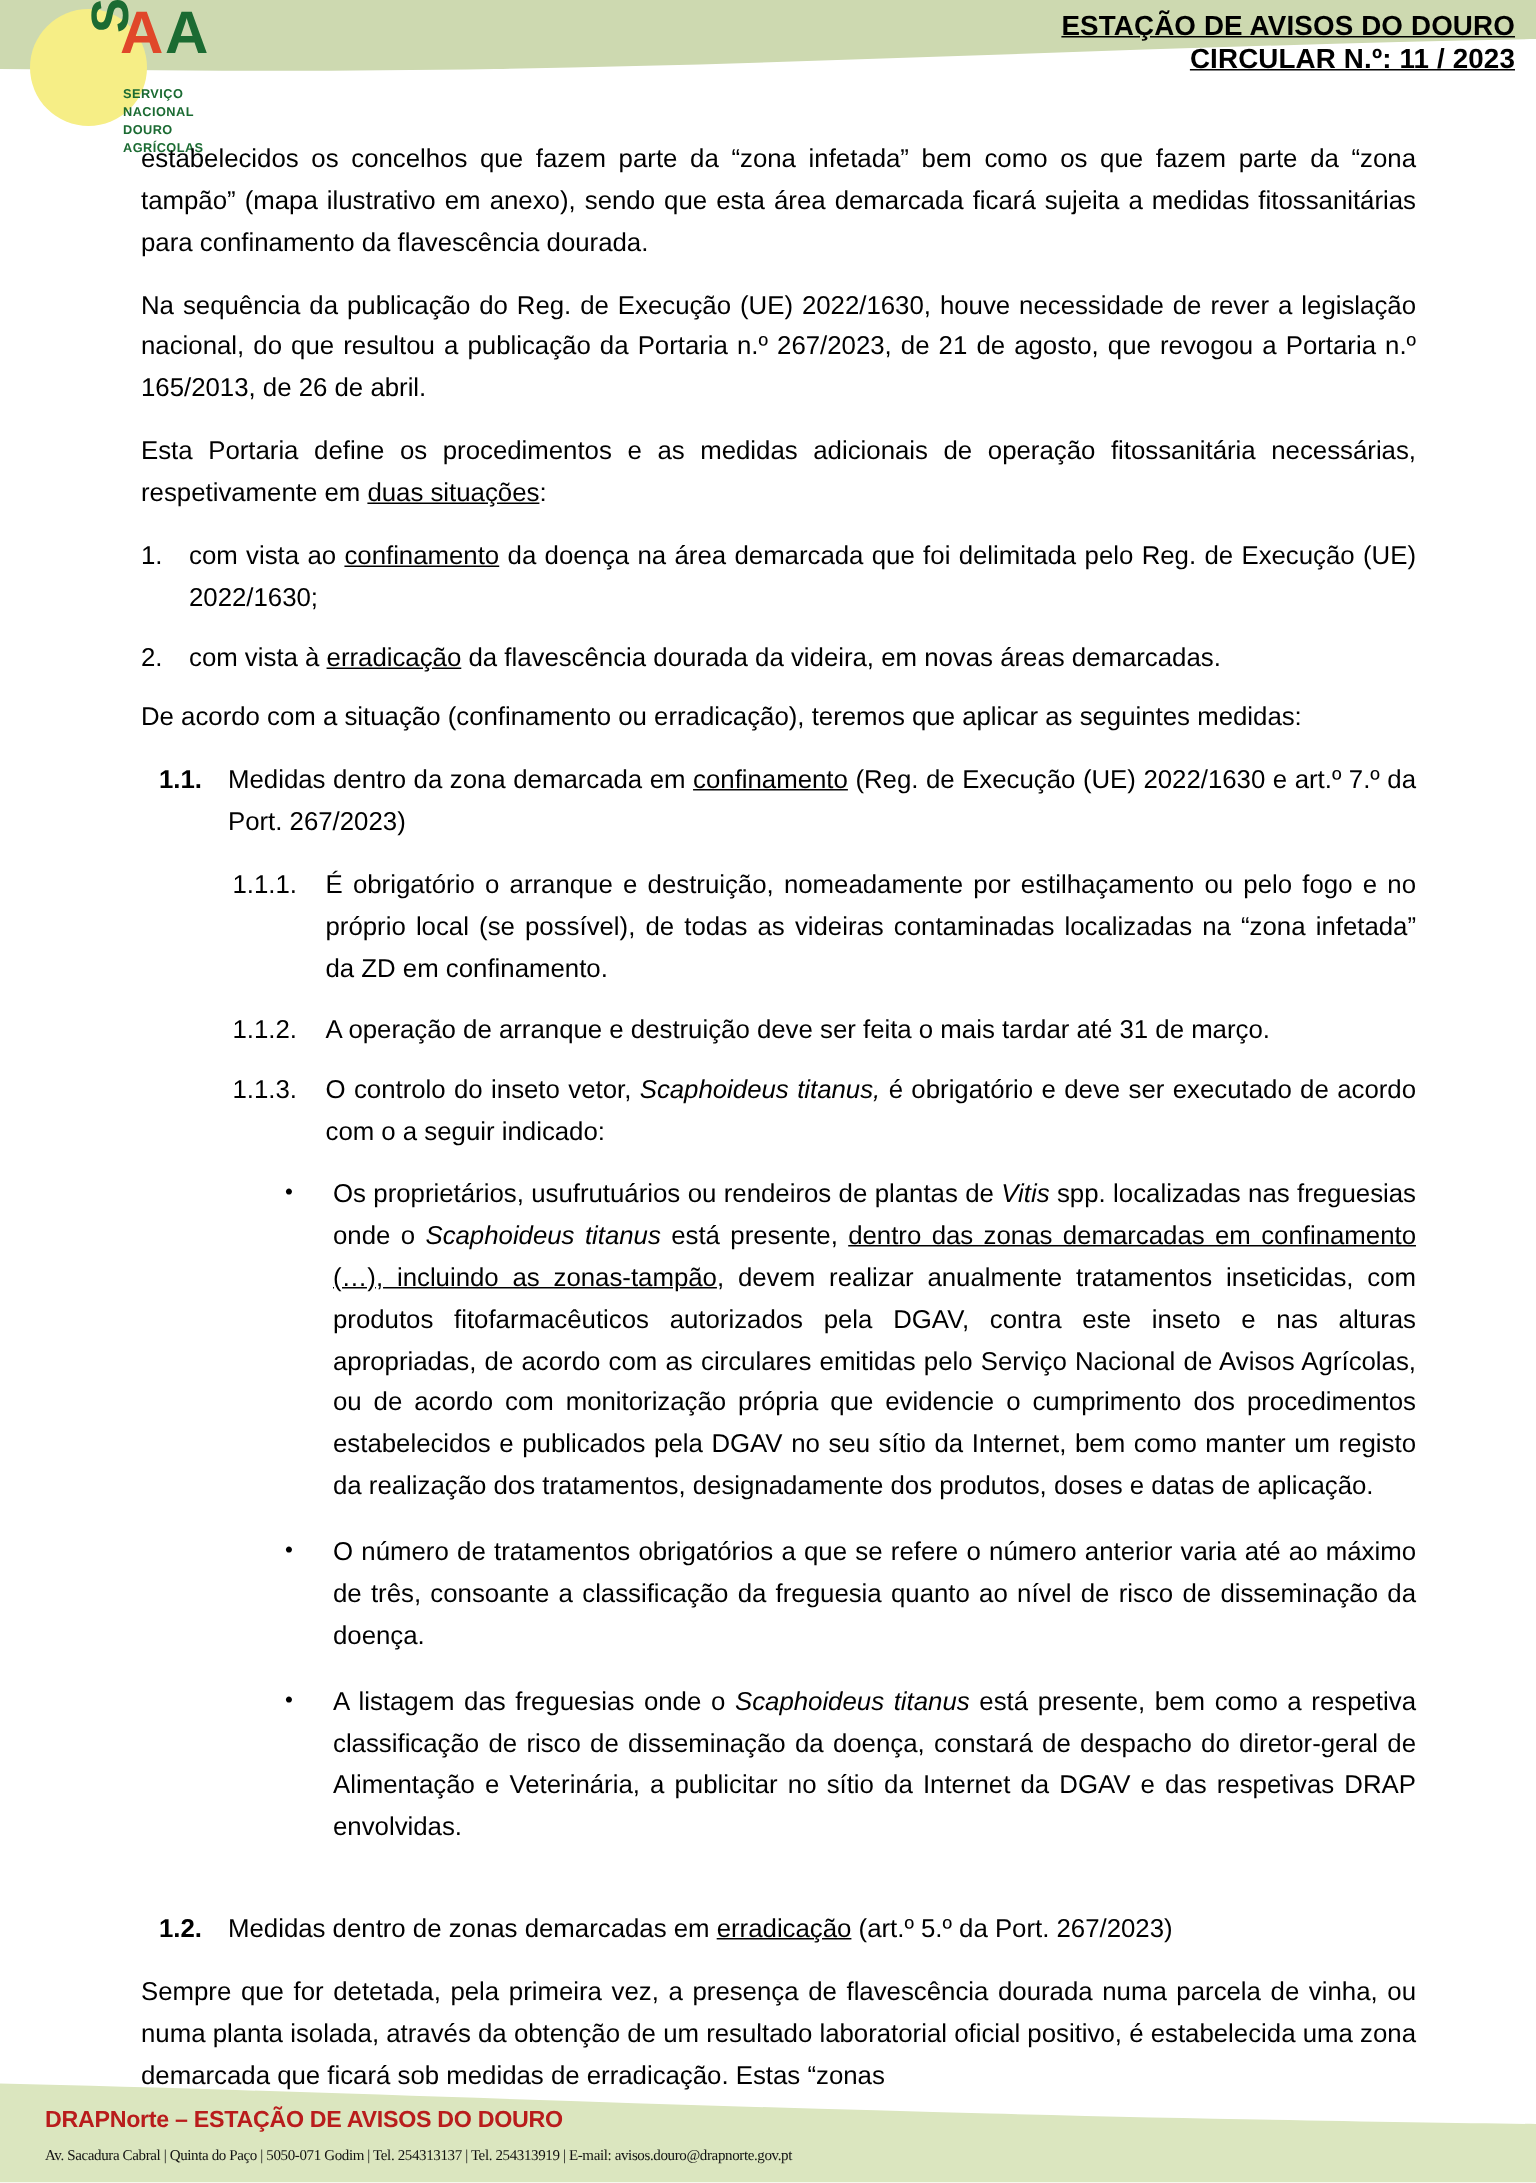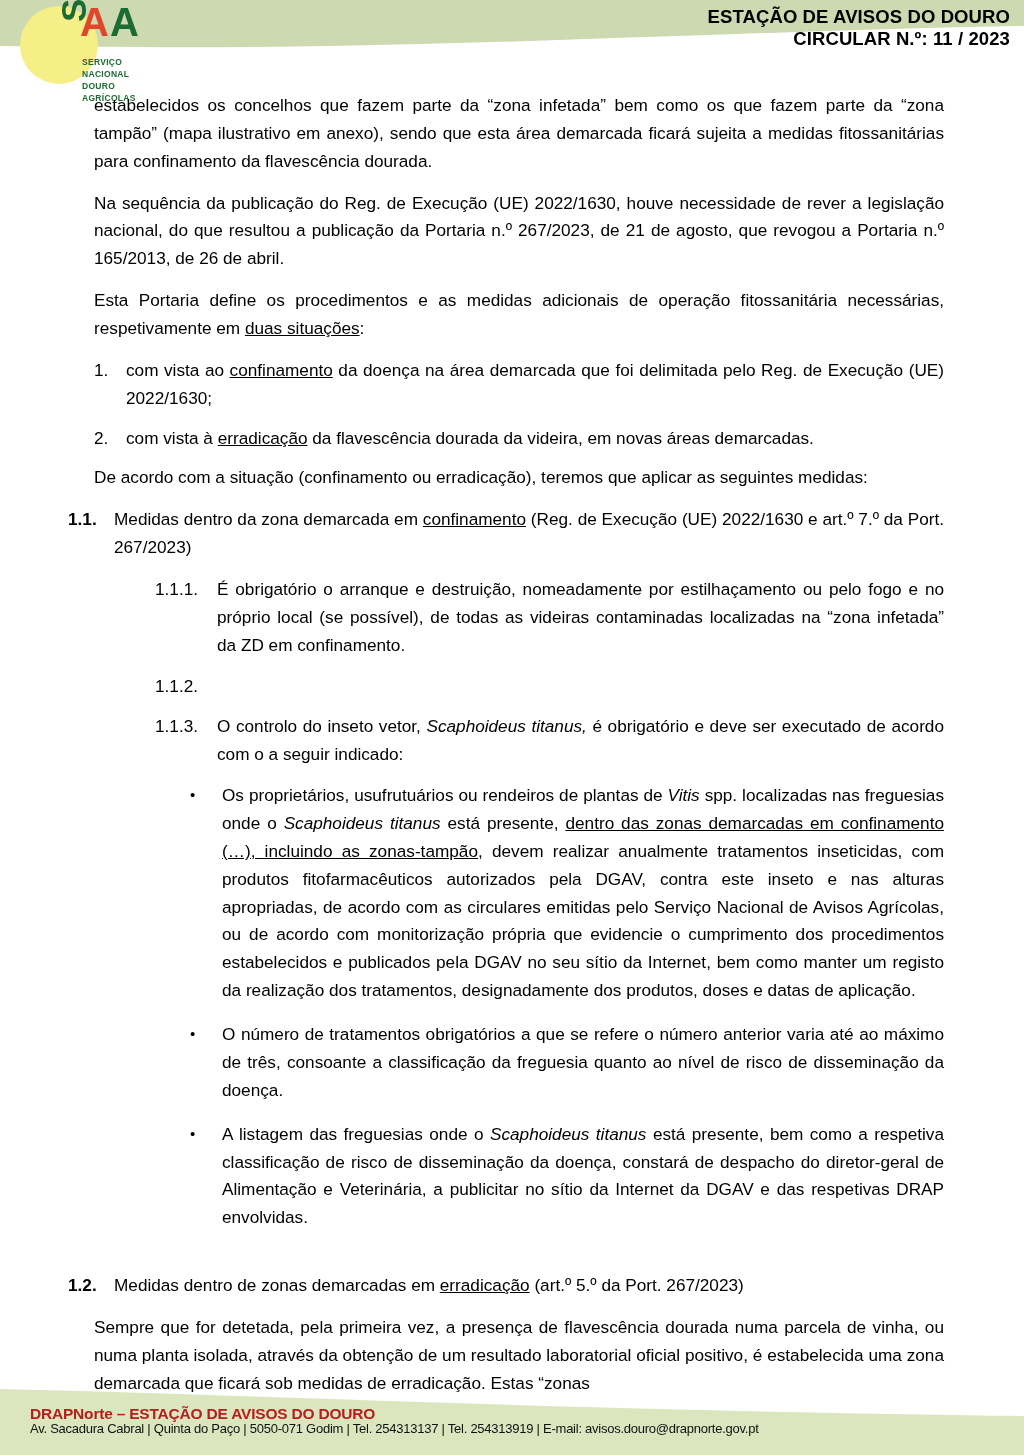--- a/index.html
+++ b/index.html
@@ -32,20 +32,21 @@
   .header-text {
     position: absolute;
     top: 6px;
     right: 14px;
     text-align: right;
     line-height: 1.20;
     font-size: 18.5px;
     font-weight: bold;
     letter-spacing: 0.1px;
     color: #000;
+    text-decoration: underline;
   }
 
   
   .logo {
     position: absolute;
     top: 0px;
     left: 18px;
     width: 160px;
     height: 88px;
   }
@@ -136,21 +137,21 @@
   }
   .numrow .body {
     flex: 1;
     text-align: justify;
   }
 
   
   .lvl2 {
     display: flex;
     margin: 0 0 14px 0;
-    padding: 0 80px 0 68px;
+    padding: 0 80px 0 106px;
   }
   .lvl2 .marker {
     width: 46px;
     flex: 0 0 46px;
     font-weight: bold;
   }
   .lvl2 .body {
     flex: 1;
     text-align: justify;
   }
@@ -209,25 +210,25 @@
     top: 22px;
     font-size: 15.5px;
     font-weight: bold;
     color: #b91c1c;
     letter-spacing: -0.2px;
     font-family: "Liberation Sans", sans-serif;
   }
   .footer-contact {
     position: absolute;
     left: 30px;
-    top: 38px;
-    font-size: 13px;
+    top: 49px;
+    font-size: 10px;
     color: #111;
     letter-spacing: -0.25px;
-    font-family: Liberation Sans, sans-serif;
+    font-family: Liberation Serif, serif;
   }
 </style>
 </head>
 <body>
 
 <div class="header">
 
   <svg class="header-band" viewBox="0 0 1024 60" preserveAspectRatio="none">
     <path d="M0,0 L1024,0 L1024,26 C800,30 560,42 330,46 C210,48 100,47 0,46 Z" fill="#cdd9b0"></path>
   </svg>
@@ -291,20 +292,21 @@
     </div>
   </div>
 
   <div class="lvl3">
     <div class="marker">1.1.1.</div>
     <div class="body">É obrigatório o arranque e destruição, nomeadamente por estilhaçamento ou pelo fogo e no próprio local (se possível), de todas as videiras contaminadas localizadas na “zona infetada” da ZD em confinamento.</div>
   </div>
 
   <div class="lvl3">
     <div class="marker">1.1.2.</div>
+    <div class="body">A operação de arranque e destruição deve ser feita o mais tardar até 31 de março.</div>
   </div>
 
   <div class="lvl3">
     <div class="marker">1.1.3.</div>
     <div class="body">
       <span>O </span><b>controlo do inseto vetor</b><span>, </span><i>Scaphoideus titanus,</i><span> é </span><b>obrigatório</b><span> e deve ser executado de acordo com o a seguir indicado:</span>
     </div>
   </div>
 
   <div class="bul">

